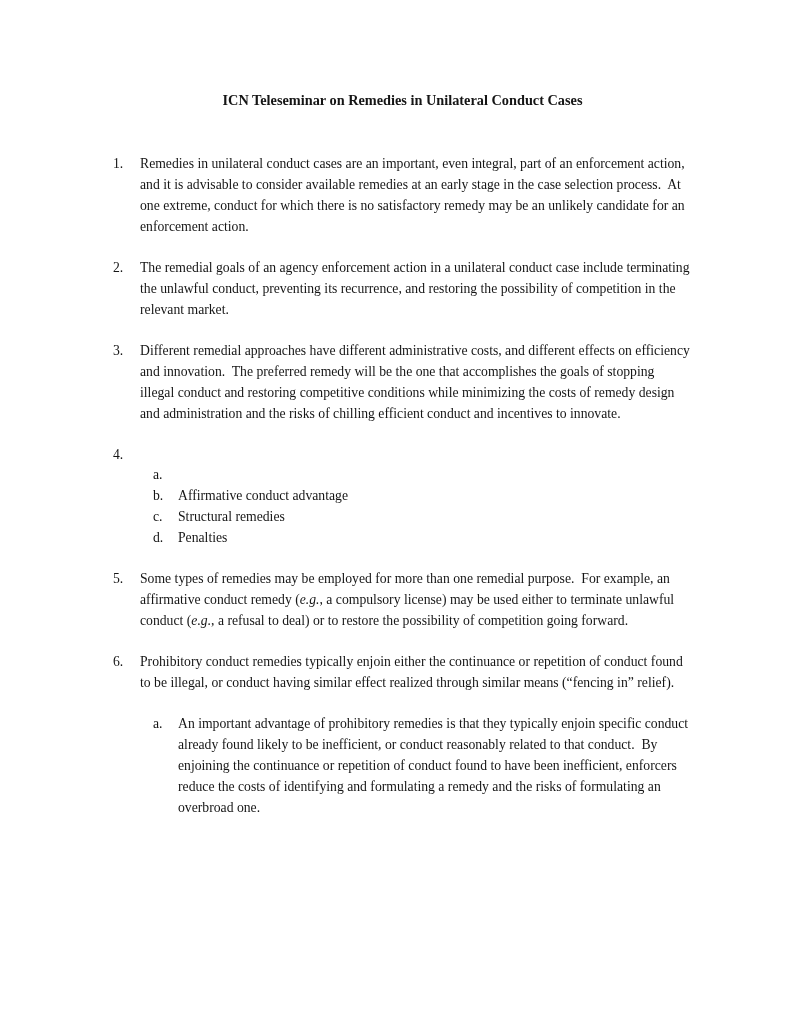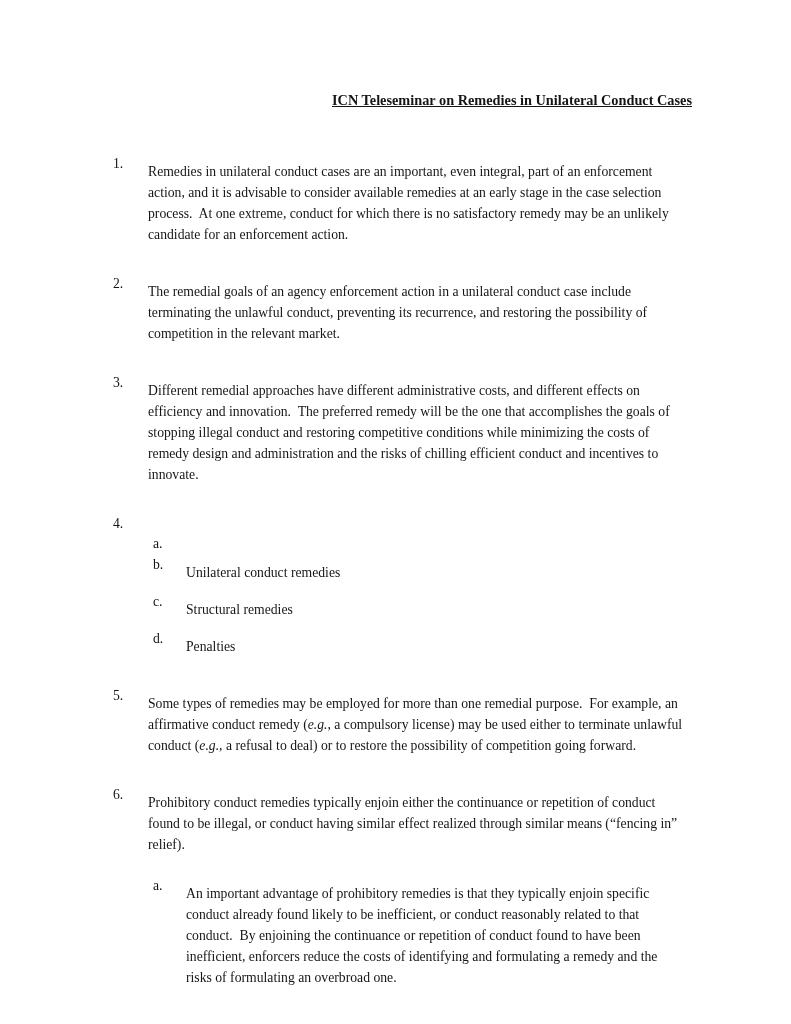--- a/index.html
+++ b/index.html
@@ -15,46 +15,45 @@
     background: #ffffff;
     box-sizing: border-box;
     padding: 88px 99px 0 113px;
     overflow: hidden;
     color: #151515;
     font-family: "Liberation Serif", "DejaVu Serif", serif;
     font-size: 13.7px;
     line-height: 21px;
   }
   .doc-title {
-    text-align: right;
+    text-align: center;
     font-weight: bold;
     font-size: 14.3px;
     line-height: 24px;
     margin: 0 0 41px 0;
-    text-decoration: underline;
   }
   .doc-list {
     list-style: none;
     margin: 0;
     padding: 0;
   }
   .item {
     display: flex;
     margin: 0 0 20px 0;
   }
   .item > .marker {
     flex: 0 0 27px;
     width: 27px;
   }
   .item > .body {
     flex: 1 1 auto;
     min-width: 0;
   }
   .para {
-    margin: 8px;
+    margin: 0;
     white-space: pre-wrap;
   }
   .sub-list {
     list-style: none;
     margin: 20px 0 0 13px;
     padding: 0;
   }
   .sub-item {
     display: flex;
   }
@@ -94,21 +93,21 @@
       <li class="item">
         <span class="marker">4.</span>
         <div class="body">
           <ol class="sub-list">
             <li class="sub-item">
               <span class="marker">a.</span>
             </li>
             <li class="sub-item">
               <span class="marker">b.</span>
               <div class="body">
-                <p class="para"><span>Unilateral conduct remedies</span></p>
+                <p class="para"><span>Affirmative conduct advantage</span></p>
               </div>
             </li>
             <li class="sub-item">
               <span class="marker">c.</span>
               <div class="body">
                 <p class="para"><span>Structural remedies</span></p>
               </div>
             </li>
             <li class="sub-item">
               <span class="marker">d.</span>

